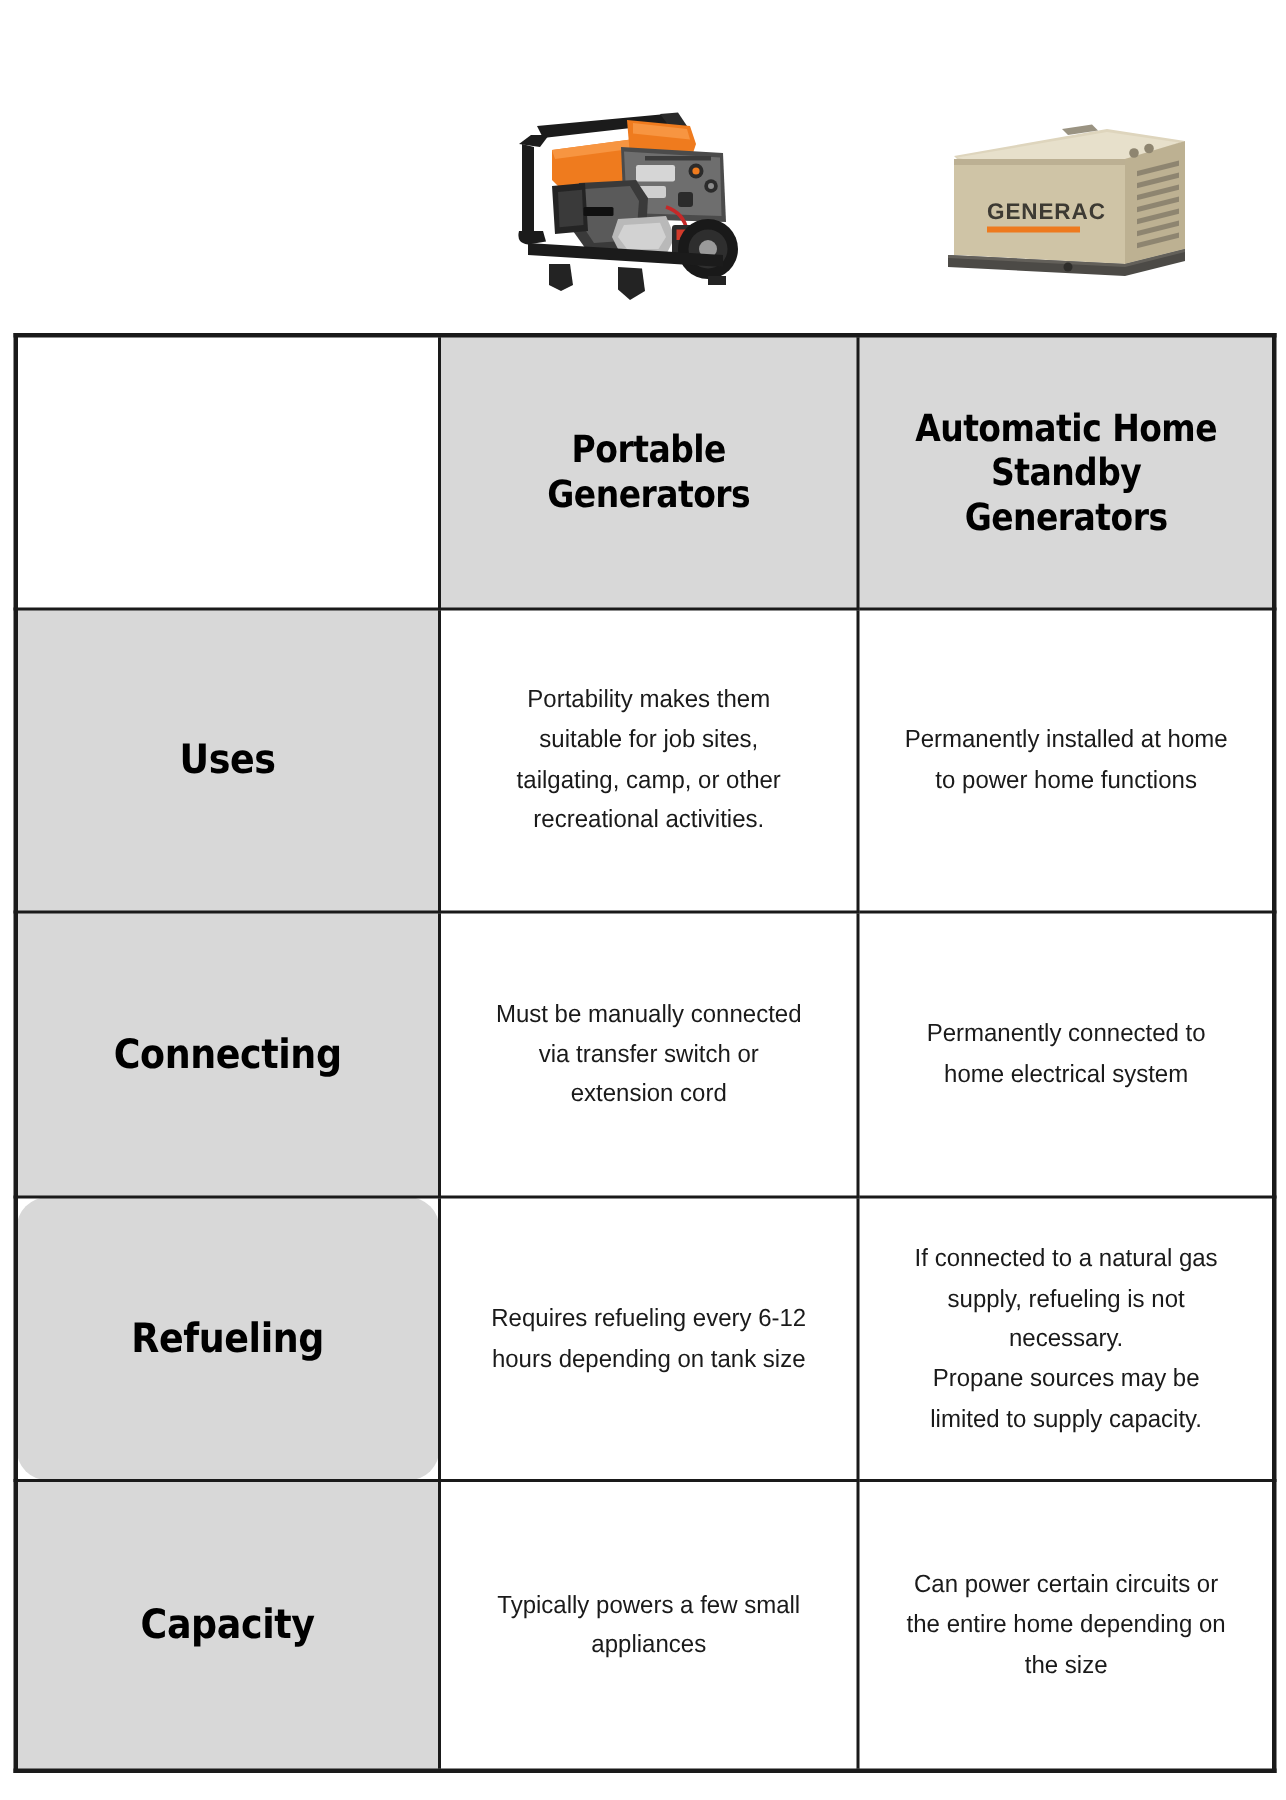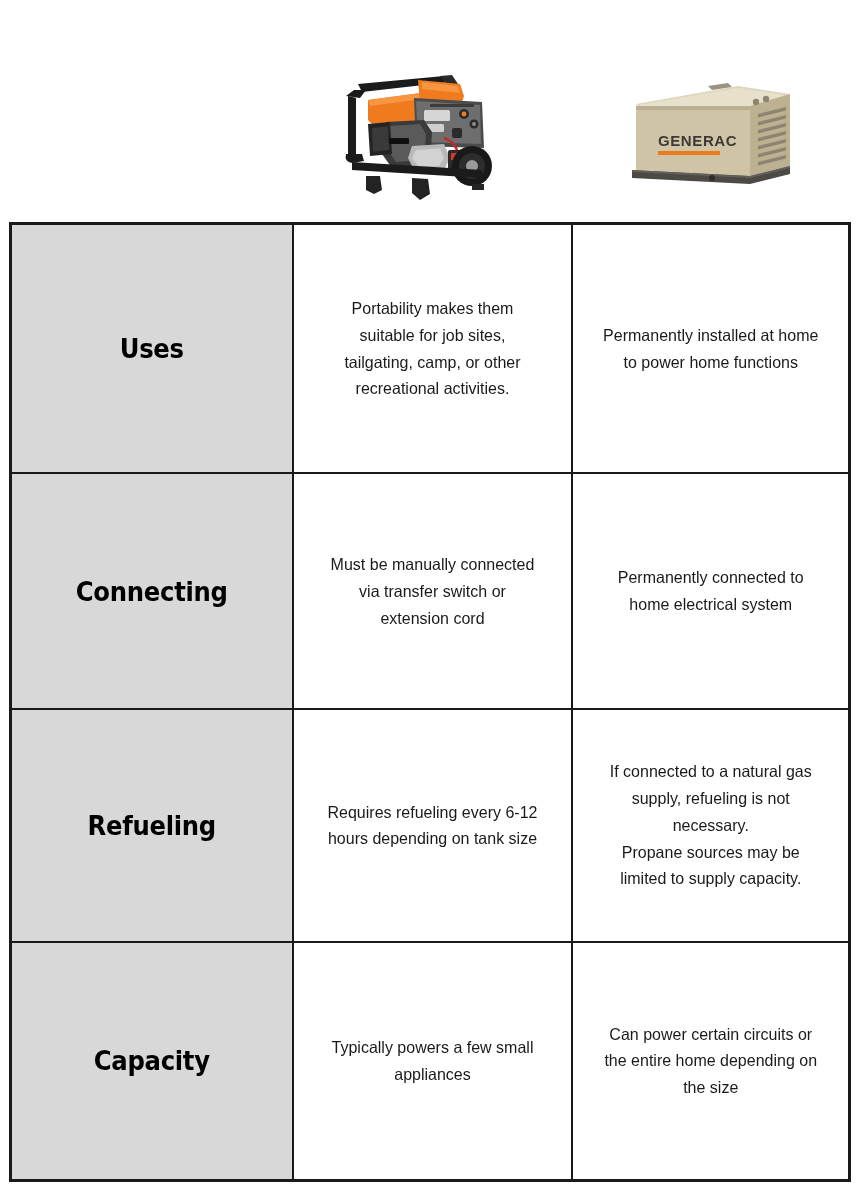--- a/index.html
+++ b/index.html
@@ -104,21 +104,21 @@
     color: #1a1a1a;
     text-align: center;
     white-space: pre-line;
     transform: scaleX(0.97);
     transform-origin: center center;
   }
 
   .row-uses       td { height: 170px; margin-left: 19px; }
   .row-starting   td { height: 157px; }
   .row-connecting td { height: 160px; }
-  .row-refueling  td { height: 158px; }
+  .row-refueling  td { height: 158px; border-radius: 21px; }
   .row-capacity   td { height: 162px; }
 </style>
 </head>
 <body>
 
 <div id="product-images">
 
   <div class="product-figure" id="portable-generator-image">
     <svg viewBox="0 0 172 148" width="172" height="148">
 
@@ -210,20 +210,32 @@
   </div>
 </div>
 
 <table id="comparison-table">
   <colgroup>
     <col class="col-label">
     <col class="col-a">
     <col class="col-b">
   </colgroup>
   <tbody>
+    <tr class="header-row">
+      <td>
+        <div class="col-header-text"></div>
+      </td>
+      <td class="cell-shaded">
+        <div class="col-header-text">Portable Generators</div>
+      </td>
+      <td class="cell-shaded">
+        <div class="col-header-text">Automatic Home
+Standby Generators</div>
+      </td>
+    </tr>
 
     <tr class="row-uses">
       <td class="cell-shaded">
         <div class="row-label-text">Uses</div>
       </td>
       <td>
         <div class="body-text">Portability makes them
 suitable for job sites,
 tailgating, camp, or other
 recreational activities.</div>

